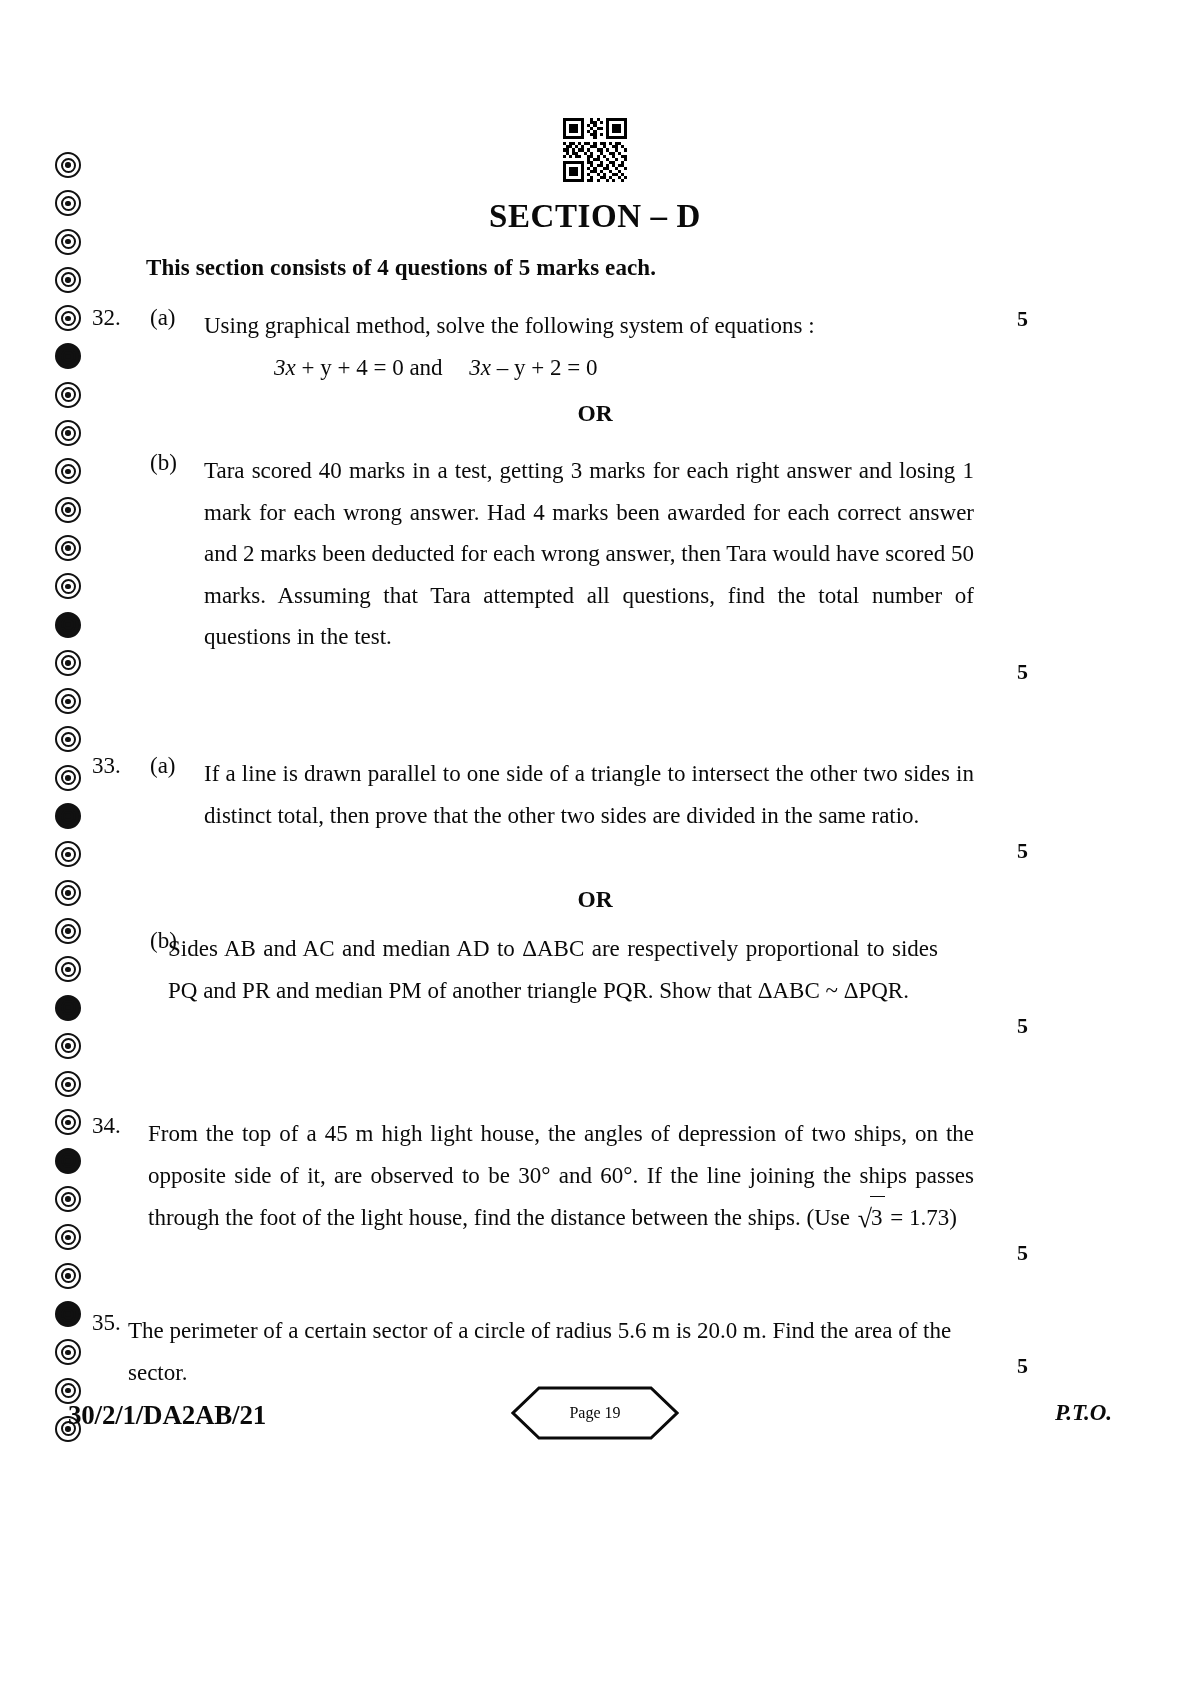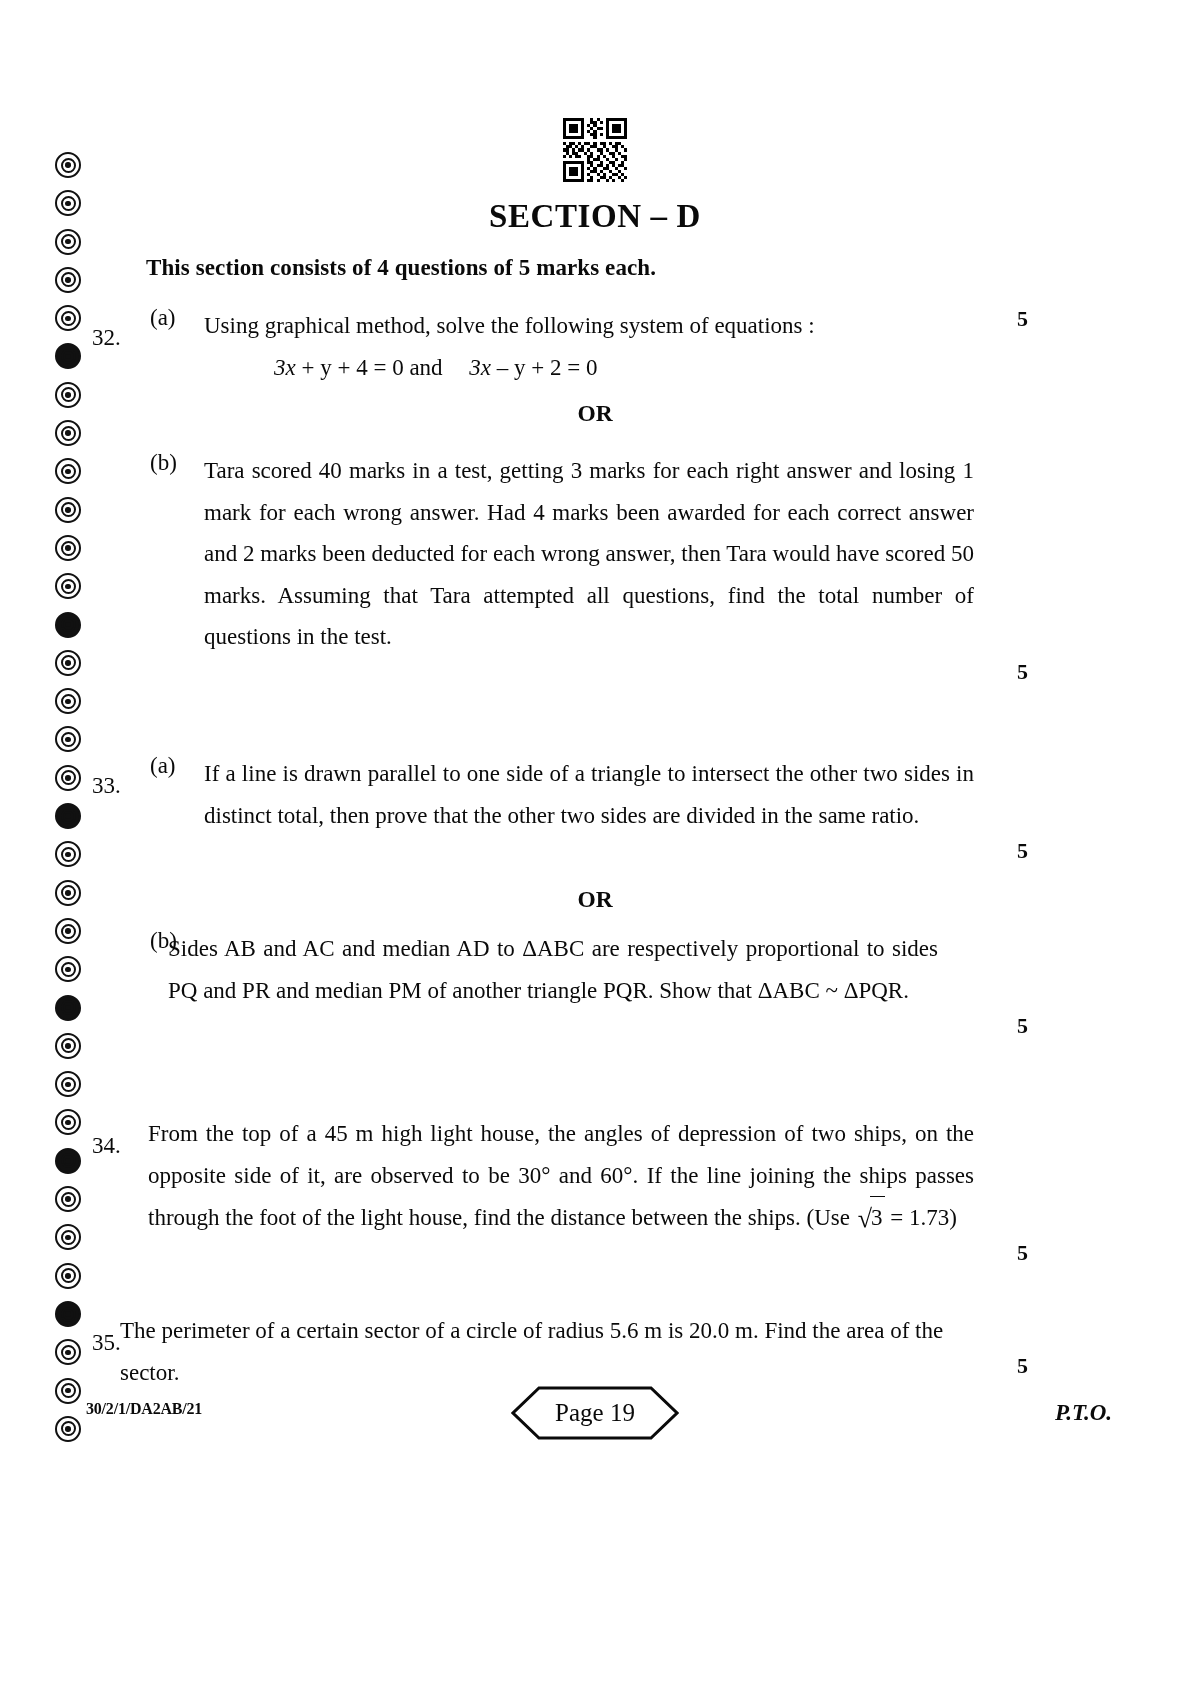--- a/index.html
+++ b/index.html
@@ -103,21 +103,20 @@
 
   .qblock { position: absolute; }
 
   .qnum {
     position: absolute;
     left: 0;
     top: 0;
     width: 52px;
     text-align: left;
     font-size: 23px;
-    margin-top: 20px;
   }
   .qpart {
     position: absolute;
     left: 58px;
     top: 0;
     width: 56px;
     font-size: 23px;
   }
   .qbody {
     font-size: 23px;
@@ -159,24 +158,24 @@
     vertical-align: -2px;
   }
   .sqrt .radicand {
     display: inline-block;
     border-top: 1.4px solid #0a0a0a;
     padding: 0 2px 0 1px;
     margin-left: -2px;
   }
   #paper-code {
     position: absolute;
-    left: 86px;
+    left: 68px;
     top: 1400px;
     font-weight: bold;
-    font-size: 16px;
+    font-size: 27px;
     letter-spacing: -0.2px;
   }
   #pto {
     position: absolute;
     right: 78px;
     top: 1400px;
     font-weight: bold;
     font-style: italic;
     font-size: 23px;
   }
@@ -194,21 +193,21 @@
     height: 54px;
   }
   #page-badge svg { display: block; }
   #page-badge .pagelabel {
     position: absolute;
     left: 0; top: 0;
     width: 168px; height: 54px;
     display: flex;
     align-items: center;
     justify-content: center;
-    font-size: 25px;
+    font-size: 16px;
     font-weight: normal;
   }
 </style>
 </head>
 <body>
 
 <div id="page">
 
   <div id="binding-rail">
       <div class="ring"></div>
@@ -398,21 +397,21 @@
   </div>
 
   <div class="qblock" style="left:92px; top:1113px; width:1000px;">
     <div class="qnum">34.</div>
     <div class="qbody just" style="margin-left:56px; width:826px;"><span>From the top of a 45 m high light house, the angles of depression of two ships, on the opposite side of it, are observed to be 30° and 60°. If the line joining the ships passes through the foot of the light house, find the distance between the ships. (Use </span><span class="sqrt"><span class="radix">√</span><span class="radicand">3</span></span><span> = 1.73)</span></div>
     <div class="marks" style="left:908px; top:127px;">5</div>
   </div>
 
   <div class="qblock" style="left:92px; top:1310px; width:1000px;">
     <div class="qnum">35.</div>
-    <div class="qbody" style="margin-left:28px; width:832px;">The perimeter of a certain sector of a circle of radius 5.6 m is 20.0 m. Find the area of the sector.</div>
+    <div class="qbody" style="margin-left:36px; width:832px;">The perimeter of a certain sector of a circle of radius 5.6 m is 20.0 m. Find the area of the sector.</div>
     <div class="marks" style="left:908px; top:43px;">5</div>
   </div>
 
   <div id="paper-code">30/2/1/DA2AB/21</div>
 
   <div id="page-badge">
     <span class="hexwrap">
       <svg width="168" height="54" viewBox="0 0 168 54">
         <polygon points="28,2 140,2 166,27 140,52 28,52 2,27" fill="#ffffff" stroke="#0a0a0a" stroke-width="3"></polygon>
       </svg>

